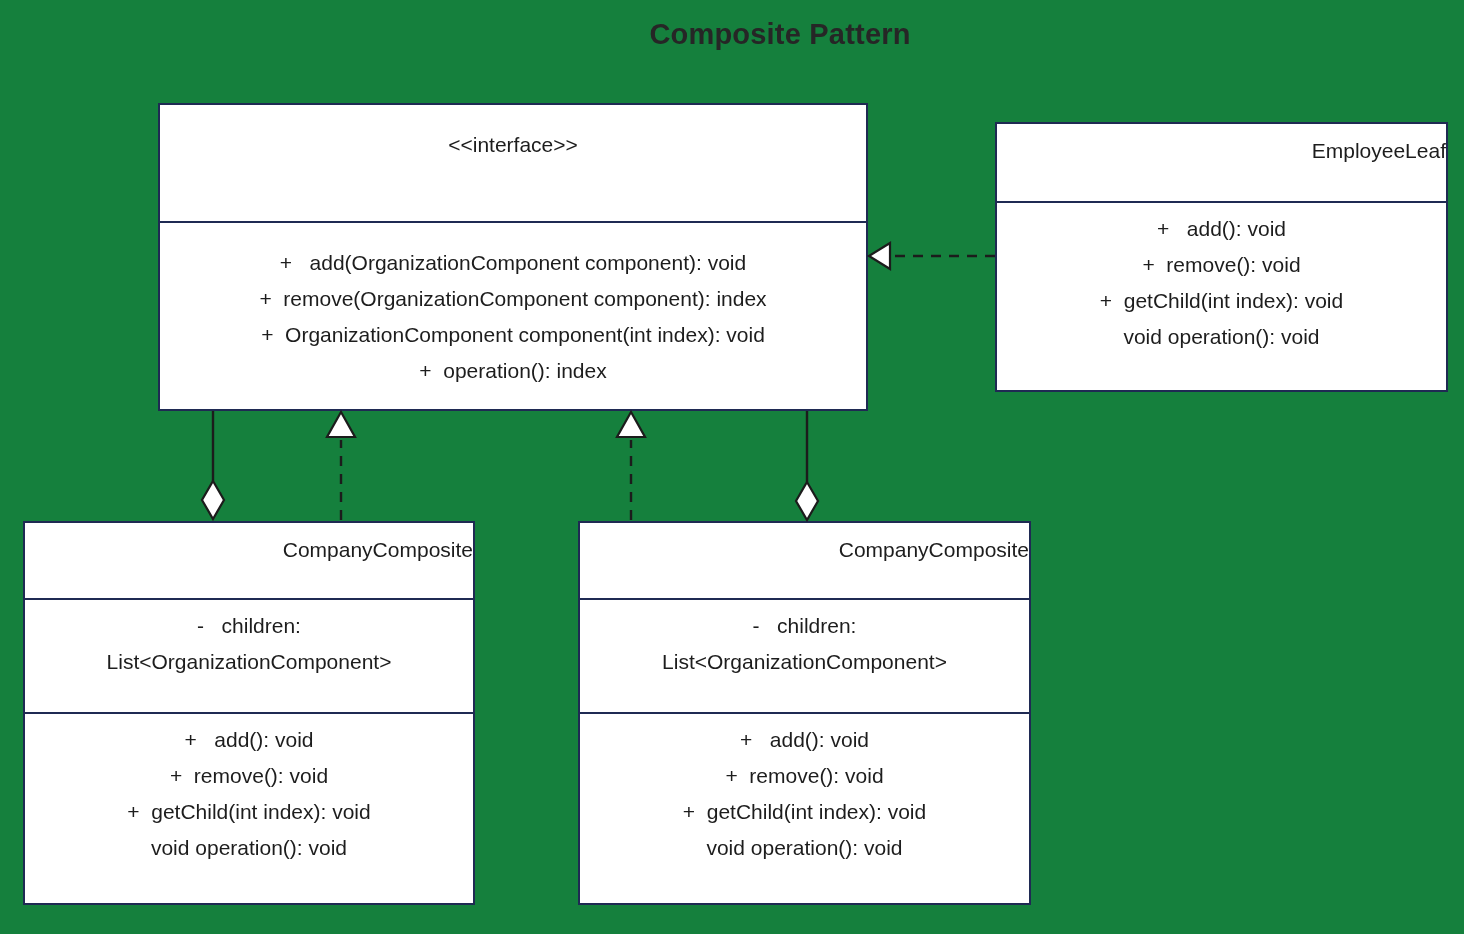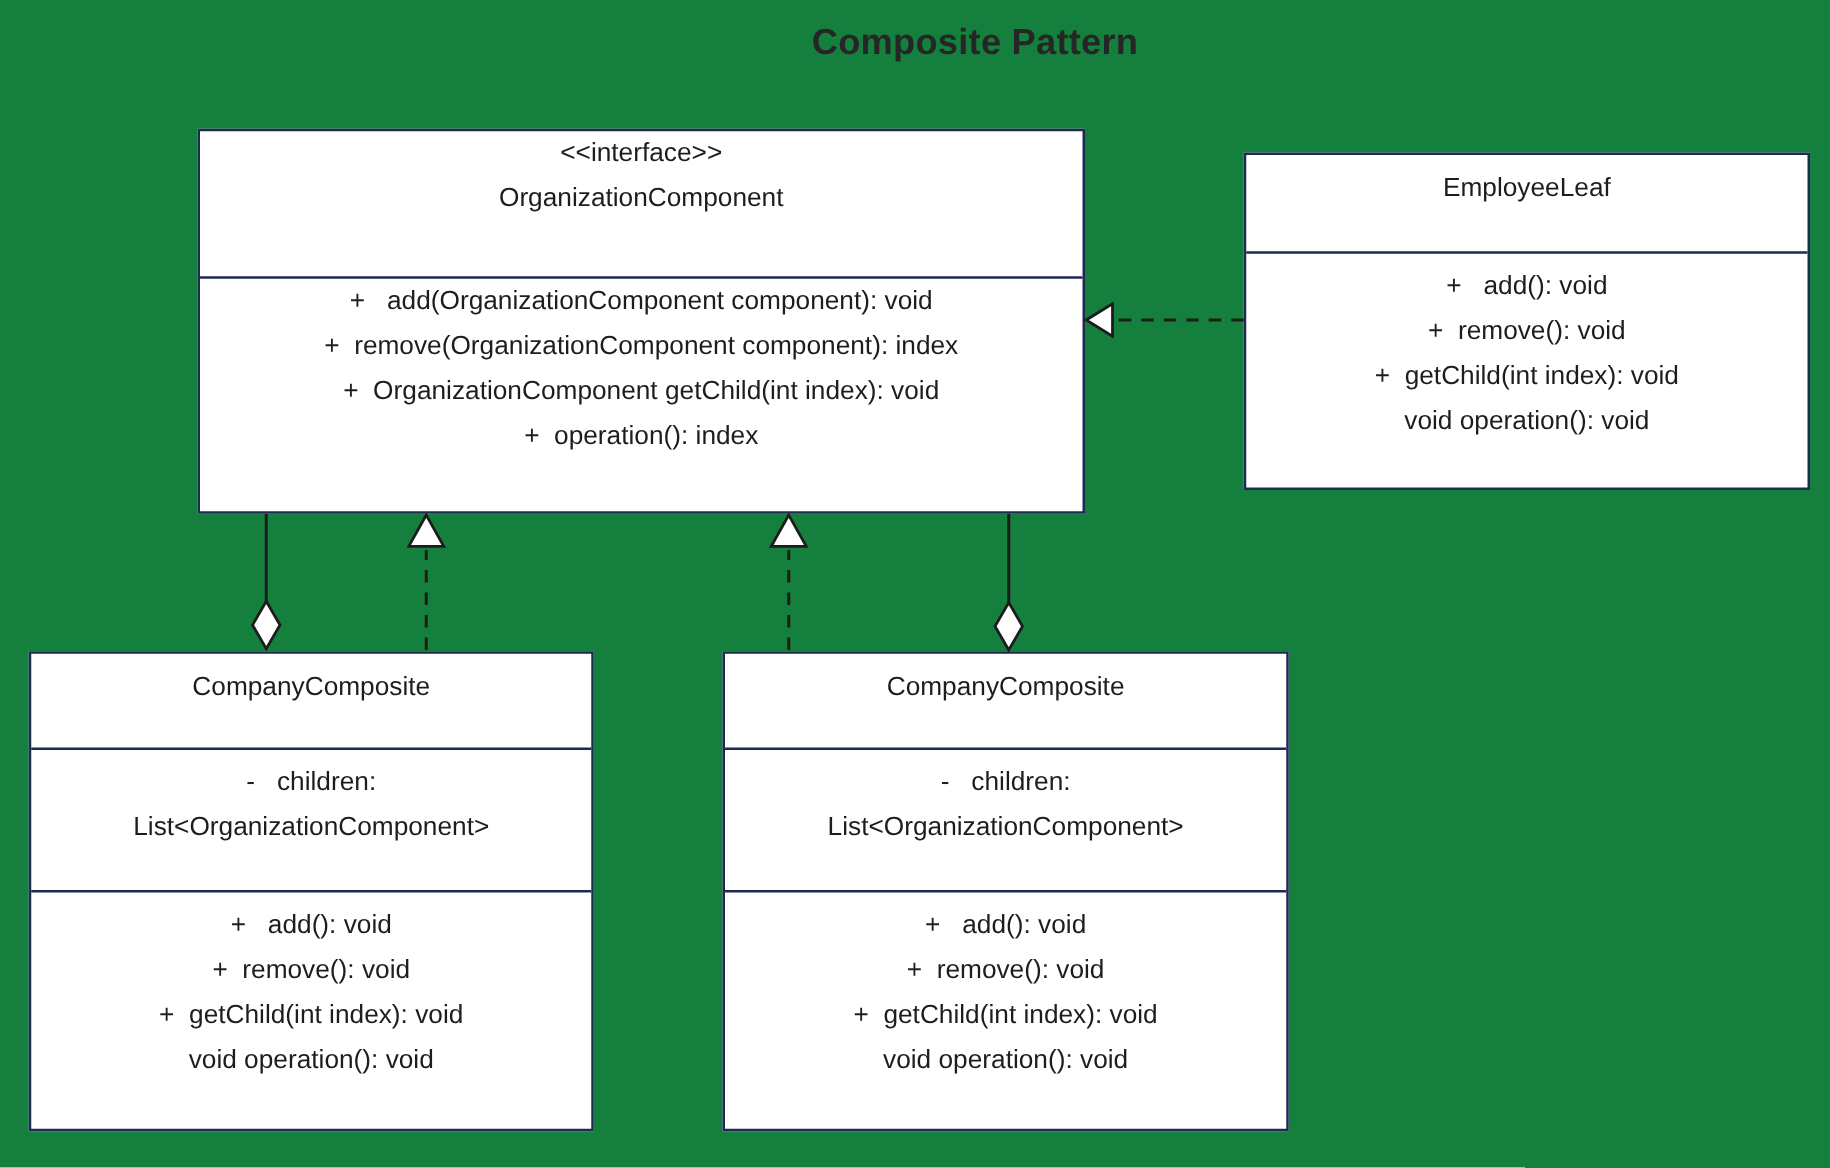--- a/index.html
+++ b/index.html
@@ -42,46 +42,45 @@
     text-align: center;
     font-size: 21px;
     line-height: 36px;
     white-space: pre;
   }
   .uml-sec + .uml-sec {
     border-top: 2px solid #1f2a53;
   }
   .sec-line { white-space: pre; }
   
-  .pad-lg { }
-  .pad-sm { padding-top: 9px; }
+  .pad-lg { padding-top: 22px; }
+  .pad-sm { padding-top: 9px; align-items: flex-end; }
   .pad-md { padding-top: 8px; }
   svg.connectors {
     position: absolute;
     left: 0; top: 0;
     z-index: 3;
     pointer-events: none;
   }
 </style>
 </head>
 <body>
 
 <div id="canvas">
 
   <div class="diagram-title">Composite Pattern</div>
 
   <div class="uml-box" style="left:158px; top:103px; width:710px; height:308px;">
     <div class="uml-sec pad-lg" style="height:116px;">
       <div class="sec-line">&lt;&lt;interface&gt;&gt;</div>
-      <div class="sec-line">OrganizationComponent</div>
     </div>
     <div class="uml-sec pad-lg" style="height:158px;">
       <div class="sec-line">+   add(OrganizationComponent component): void</div>
       <div class="sec-line">+  remove(OrganizationComponent component): index</div>
-      <div class="sec-line">+  OrganizationComponent getChild(int index): void</div>
+      <div class="sec-line">+  OrganizationComponent component(int index): void</div>
       <div class="sec-line">+  operation(): index</div>
     </div>
   </div>
 
   <div class="uml-box" style="left:995px; top:122px; width:453px; height:270px;">
     <div class="uml-sec pad-sm" style="height:77px;">
       <div class="sec-line">EmployeeLeaf</div>
     </div>
     <div class="uml-sec pad-md" style="height:189px;">
       <div class="sec-line">+   add(): void</div>

